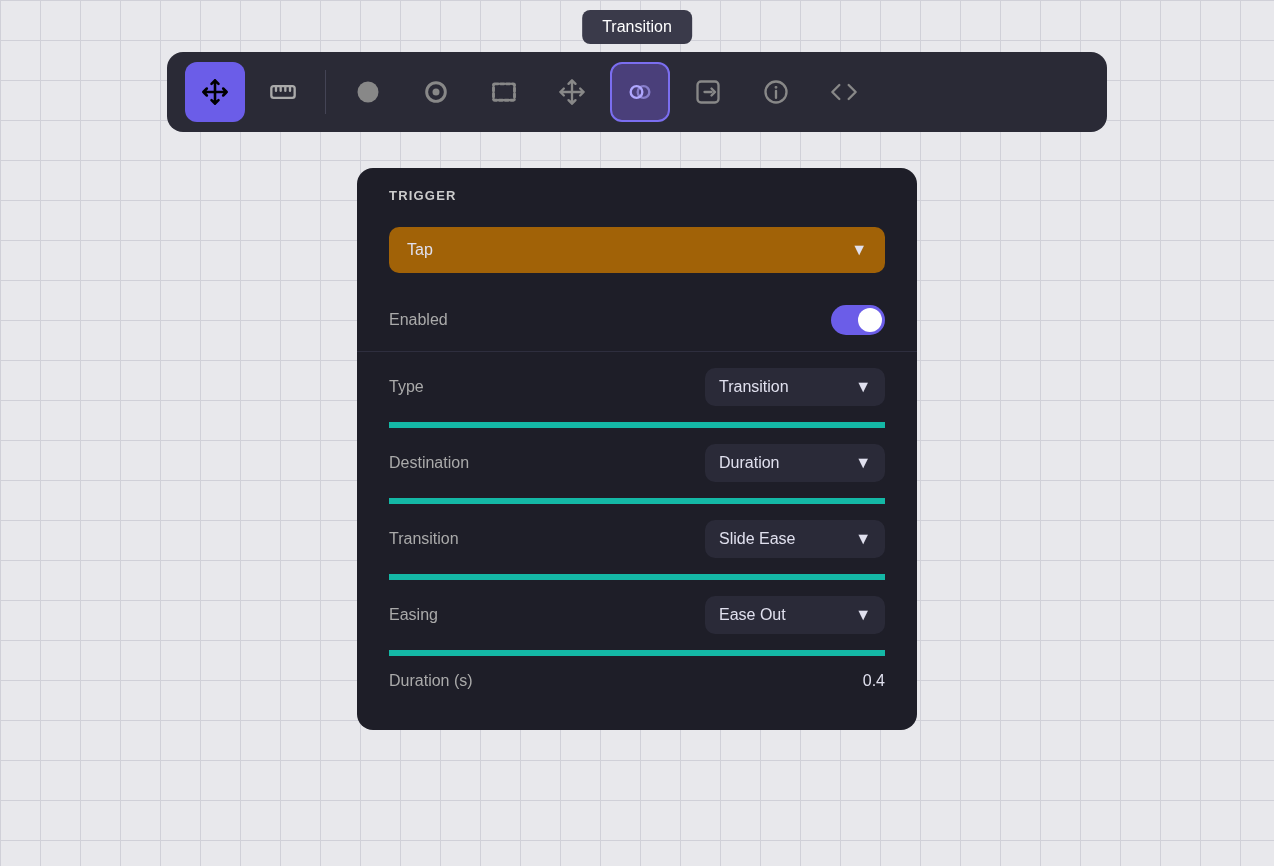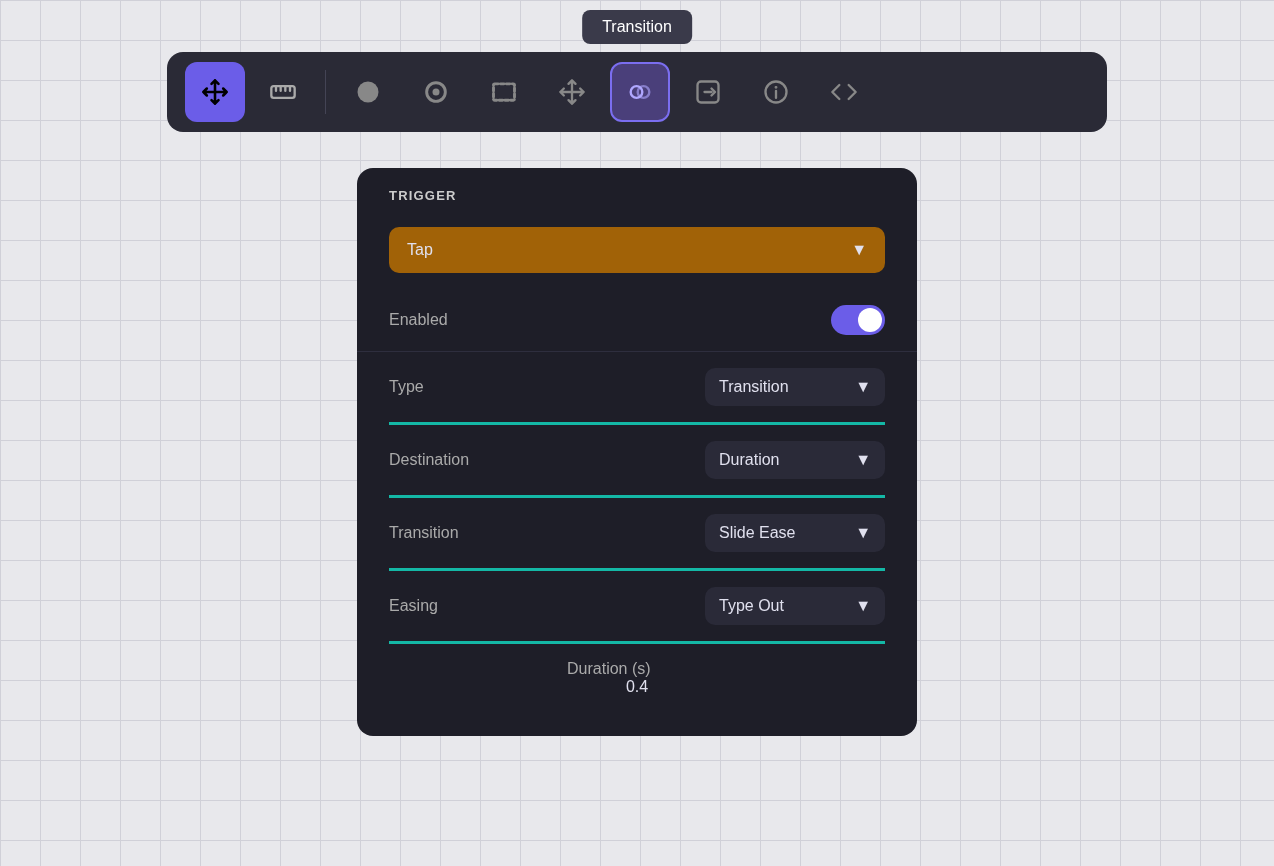--- a/index.html
+++ b/index.html
@@ -175,26 +175,25 @@
     
     .action-rows {
       padding: 0 32px;
     }
 
     .field-row {
       display: flex;
       align-items: center;
       justify-content: space-between;
       padding: 16px 0;
-      border-bottom: 3px solid #14b8a6;
+      border-bottom: 6px solid #14b8a6;
     }
 
     .field-row:last-child {
       border-bottom: none;
-      flex-direction: column;
     }
 
     .field-label {
       color: #aaa;
       font-size: 16px;
       min-width: 140px;
     }
 
     .field-value {
       background: #2a2a38;
@@ -341,21 +340,21 @@
       <span class="field-label">Transition</span>
       <div class="field-value">
         <span>Slide Ease</span>
         <span class="dropdown-arrow">▼</span>
       </div>
     </div>
 
     <div class="field-row">
       <span class="field-label">Easing</span>
       <div class="field-value">
-        <span>Type Out</span>
+        <span>Ease Out</span>
         <span class="dropdown-arrow">▼</span>
       </div>
     </div>
 
     <div class="field-row">
       <span class="field-label">Duration (s)</span>
       <span class="field-value-plain">0.4</span>
     </div>
 
   </div>

